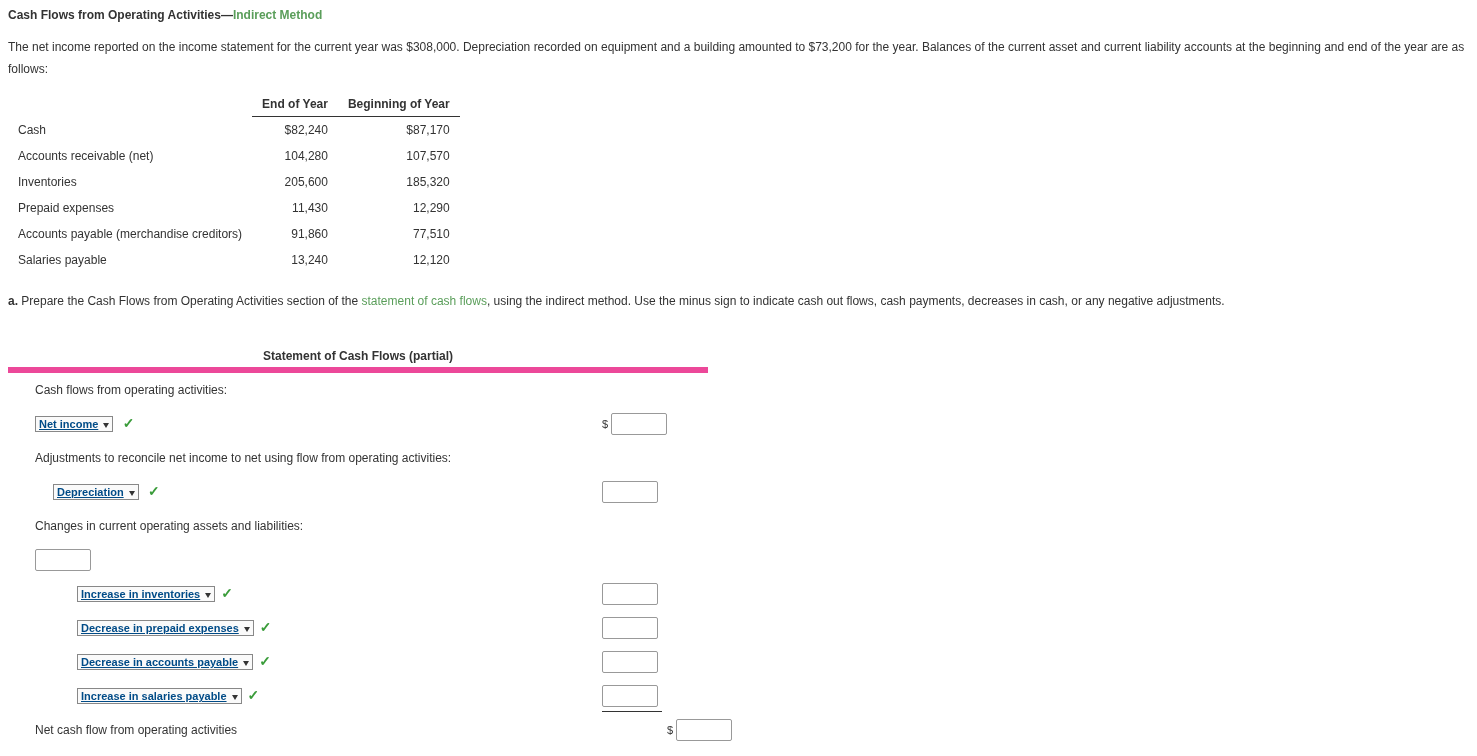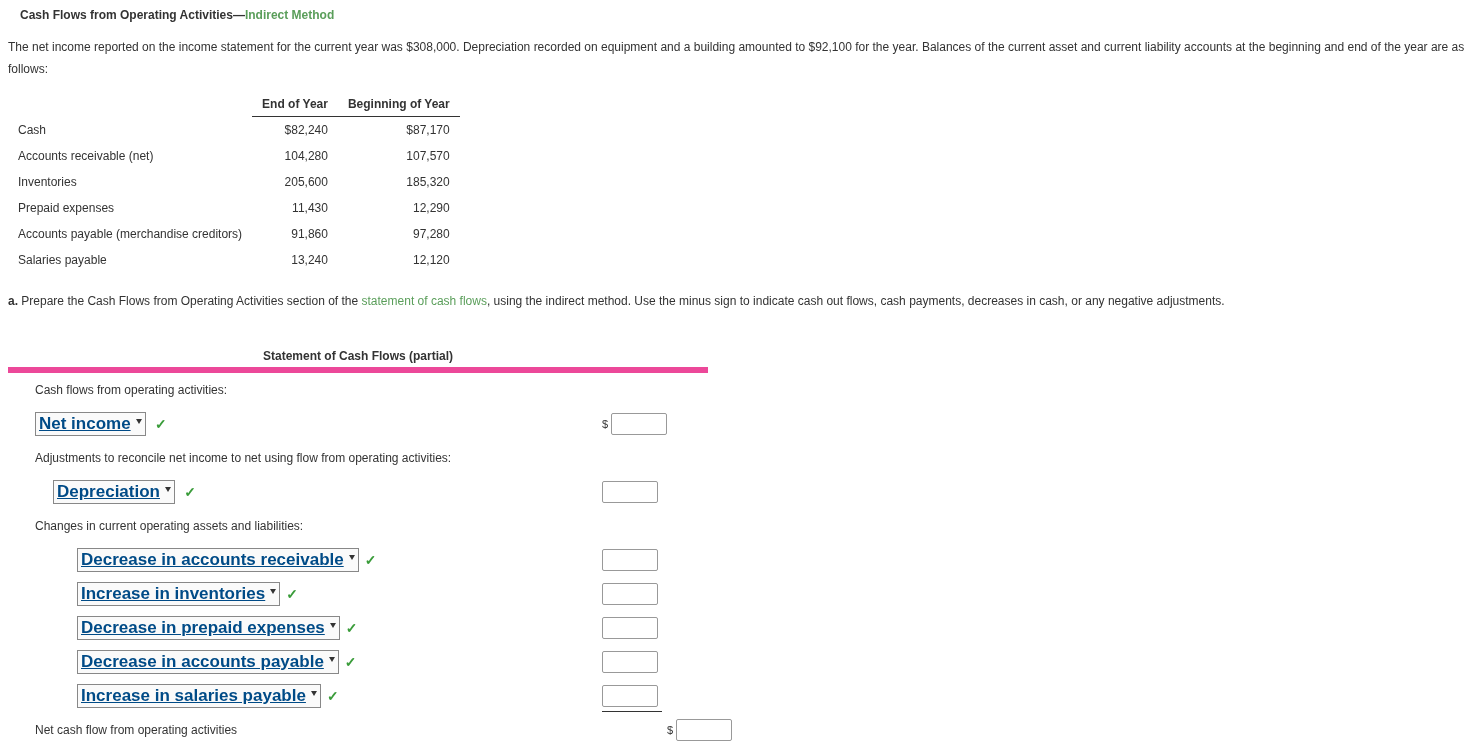--- a/index.html
+++ b/index.html
@@ -5,21 +5,20 @@
 body {
   font-family: Verdana, Geneva, sans-serif;
   font-size: 12px;
   color: #333;
   margin: 0;
   padding: 8px;
   background: #fff;
 }
 .title-line {
   margin-bottom: 15px;
-  margin-left: 12px;
 }
 .title-black { font-weight: bold; color: #333; }
 .title-green { font-weight: bold; color: #5a9e5a; }
 .intro { line-height: 1.8; margin-bottom: 12px; }
 .balance-table {
   border-collapse: collapse;
   margin-bottom: 18px;
 }
 .balance-table th {
   font-weight: bold;
@@ -66,21 +65,21 @@
 .indent2 { padding-left: 42px; }
 .dropdown-sel {
   color: #004b87;
   font-weight: bold;
   text-decoration: underline;
   border: 1px solid #888;
   padding: 1px 14px 1px 3px;
   display: inline-block;
   position: relative;
   background: #fafafa;
-  font-size: 17px;
+  font-size: 11px;
 }
 .dropdown-sel::after {
   content: "";
   position: absolute;
   right: 3px;
   top: 6px;
   border-left: 3px solid transparent;
   border-right: 3px solid transparent;
   border-top: 5px solid #333;
 }
@@ -99,21 +98,21 @@
 }
 .dollar { font-size: 11px; margin-right: 1px; }
 </style>
 </head>
 <body>
 
 <div class="title-line">
   <span class="title-black">Cash Flows from Operating Activities—</span><span class="title-green">Indirect Method</span>
 </div>
 
-<div class="intro">The net income reported on the income statement for the current year was $308,000. Depreciation recorded on equipment and a building amounted to $92,100 for the year. Balances of the current asset and current liability accounts at the beginning and end of the year are as follows:</div>
+<div class="intro">The net income reported on the income statement for the current year was $308,000. Depreciation recorded on equipment and a building amounted to $73,200 for the year. Balances of the current asset and current liability accounts at the beginning and end of the year are as follows:</div>
 
 <table class="balance-table">
   <thead>
     <tr>
       <th style="border-bottom:none"></th>
       <th>End of Year</th>
       <th>Beginning of Year</th>
     </tr>
   </thead>
   <tbody id="balance-body">
@@ -133,21 +132,21 @@
         <td>185,320</td>
       </tr>
       <tr>
         <td>Prepaid expenses</td>
         <td>11,430</td>
         <td>12,290</td>
       </tr>
       <tr>
         <td>Accounts payable (merchandise creditors)</td>
         <td>91,860</td>
-        <td>97,280</td>
+        <td>77,510</td>
       </tr>
       <tr>
         <td>Salaries payable</td>
         <td>13,240</td>
         <td>12,120</td>
       </tr>
     </tbody>
 </table>
 
 <div class="instruction">
@@ -185,21 +184,20 @@
       <input class="num-input" type="text" style="">
     </span>
   </div>
 
   <div class="ws-row">
     <span class="ws-label">Changes in current operating assets and liabilities:</span>
   </div>
 
   <div id="change-items">
       <div class="ws-row">
-        <span class="ws-label indent2"><span class="dropdown-sel">Decrease in accounts receivable</span><span class="check">✓</span></span>
         <span class="ws-value">
           <input class="num-input" type="text" style="">
         </span>
       </div>
       <div class="ws-row">
         <span class="ws-label indent2"><span class="dropdown-sel">Increase in inventories</span><span class="check">✓</span></span>
         <span class="ws-value">
           <input class="num-input" type="text" style="">
         </span>
       </div>

